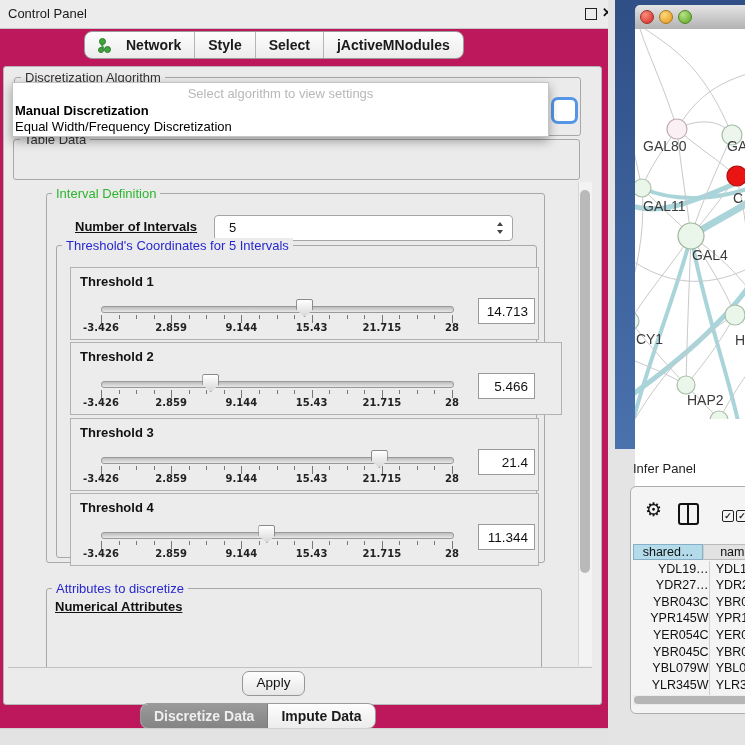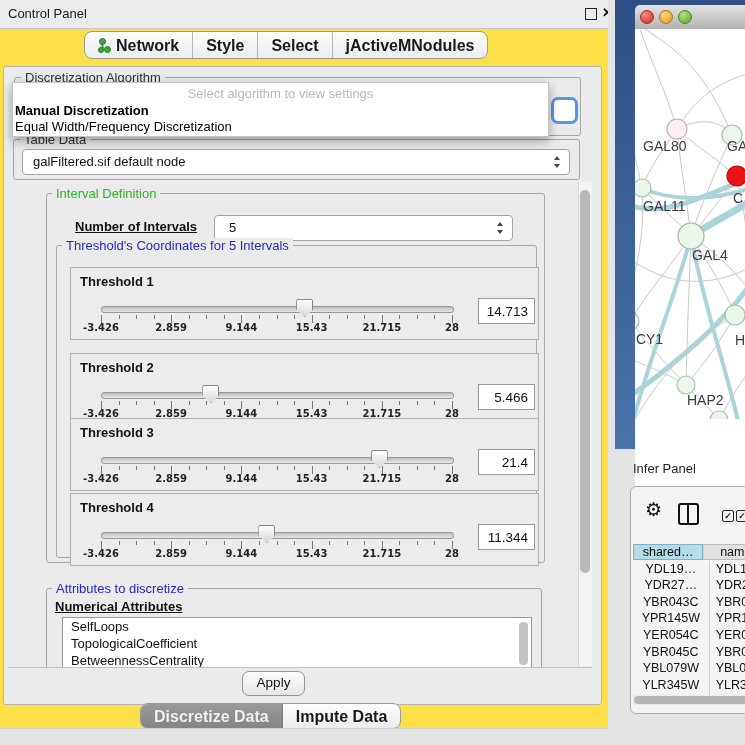--- a/index.html
+++ b/index.html
@@ -1,26 +1,26 @@
 <!DOCTYPE html>
 <html><head>
 <meta charset="utf-8">
 <style>
   html,body{margin:0;padding:0;}
   body{font-family:"Liberation Sans",sans-serif;-webkit-font-smoothing:antialiased;}
   .app{position:relative;width:745px;height:745px;background:#e9e9e9;overflow:hidden;}
   .abs{position:absolute;text-decoration:underline;}
   
-  .left{position:absolute;left:0;top:0;width:608px;height:745px;background:#fde047;}
+  .left{position:absolute;left:0;top:0;width:608px;height:745px;background:#be185d;}
   .titlebar{position:absolute;left:0;top:0;width:608px;height:28px;background:#ececec;border-bottom:1px solid #c6c6c6;}
   .titlebar .t{position:absolute;left:8px;top:6px;font-size:13px;color:#1a1a1a;}
   .float-btn{position:absolute;left:585px;top:8px;width:10px;height:10px;border:1.5px solid #222;background:transparent;}
   .close-btn{position:absolute;left:602px;top:5px;font-size:13px;font-weight:bold;color:#111;cursor:default;}
   .tabrow{position:absolute;left:84px;top:31px;height:26px;display:flex;border:1px solid #9a9a9a;border-radius:8px;overflow:hidden;background:linear-gradient(#fdfdfd,#ececec);}
-  .tab{padding:0 13px;line-height:25px;font-size:16px;font-weight:bold;color:#1a1a1a;border-right:1px solid #b5b5b5;display:flex;align-items:center;gap:5px;justify-content:space-between;}
+  .tab{padding:0 13px;line-height:25px;font-size:14px;font-weight:bold;color:#1a1a1a;border-right:1px solid #b5b5b5;display:flex;align-items:center;gap:15px;justify-content:space-between;}
   .tab:last-child{border-right:none;}
   .tab.sel{background:linear-gradient(#9a9a9a,#848484);color:#efefef;border-right-color:#7b7b7b;}
   .btabrow{position:absolute;left:140px;top:703px;height:24px;display:flex;border:1px solid #9a9a9a;border-radius:8px;overflow:hidden;background:linear-gradient(#fdfdfd,#ececec);}
   .btabrow .tab{line-height:23px;}
   .netico{display:inline-block;width:13px;height:14px;position:relative;}
   .netico i{position:absolute;border-radius:50%;background:#41a53f;border:1px solid #2c7a2b;}
   .netico .a{width:5px;height:5px;left:1px;top:0;}
   .netico .b{width:5px;height:5px;left:6px;top:8px;}
   .netico .c{width:4px;height:4px;left:0;top:9px;}
   .netico s{position:absolute;left:3px;top:3px;width:1.5px;height:8px;background:#41a53f;transform:rotate(-20deg);}
@@ -63,21 +63,21 @@
   .canvas{position:absolute;left:20px;top:29px;width:110px;height:494px;background:#fff;overflow:hidden;}
   .tp-title{position:absolute;left:25px;top:461px;font-size:13px;color:#222;}
   .tpanel{position:absolute;left:22px;top:486px;width:130px;height:226px;background:#f4f4f4;border:1px solid #adadad;border-radius:6px;overflow:hidden;}
   .gear{position:absolute;left:14px;top:13px;font-size:19px;color:#111;line-height:19px;}
   .splitico{position:absolute;left:47px;top:16px;width:17px;height:18px;border:2px solid #111;border-radius:3px;}
   .splitico:before{content:"";position:absolute;left:7px;top:0;width:2px;height:18px;background:#111;}
   .ckbx{position:absolute;top:23px;width:10px;height:10px;border:1.5px solid #222;border-radius:2px;font-size:9px;line-height:10px;text-align:center;color:#222;font-weight:bold;}
   .ttable{position:absolute;left:2px;top:57px;width:128px;}
   .trow{display:flex;height:16.6px;}
   .tcell{font-size:12.5px;color:#111;line-height:16.6px;white-space:nowrap;overflow:hidden;}
-  .c1{width:80px;text-align:center;}
+  .c1{width:80px;text-align:right;}
   .c2{width:48px;padding-left:6px;border-left:1px solid #cfcfcf;}
   .thead .c1{background:#b3dbe9;border:1px solid #86aec6;text-align:center;font-size:12.5px;height:14px;line-height:14px;}
   .thead .c2{background:#e2e2e2;border-top:1px solid #bbb;border-bottom:1px solid #bbb;height:14px;line-height:14px;padding-left:16px;}
   .tbody{height:137px;overflow:hidden;}
   .hscroll{position:absolute;left:2px;top:208px;width:126px;height:10px;background:#ececec;}
   .hthumb{position:absolute;left:1px;top:1px;width:122px;height:8px;background:#b6b6b6;border-radius:4px;}
 </style>
 </head>
 <body>
 
@@ -122,24 +122,20 @@
     <div class="popup">
       <div class="hint">Select algorithm to view settings</div>
       <div id="popup-opts">
           <div class="opt" style="top: 20px; font-weight: bold;">Manual Discretization</div>
           <div class="opt" style="top: 36px;">Equal Width/Frequency Discretization</div>
         </div>
     </div>
 
     <div class="group" style="left:13px;top:139px;width:565px;height:39px;"></div>
     <div class="gtitle dark" style="left:20px;top:132px;">Table Data</div>
-    <div class="combo" style="left:22px;top:149px;width:546px;height:24px;">
-      <span class="v">galFiltered.sif default node</span>
-      <span class="spin"></span>
-    </div>
 
     <div class="viewport">
       <div class="group" style="left:38px;top:12px;width:497px;height:368px;"></div>
       <div class="gtitle green" style="left:44px;top:5px;">Interval Definition</div>
 
       <div class="abs" style="left:67px;top:38px;font-size:13px;font-weight:bold;color:#111;">Number of Intervals</div>
       <div class="combo" style="left:206px;top:34px;width:297px;height:24px;">
         <span class="v" style="left:14px;">5</span>
         <span class="spin"></span>
       </div>
@@ -174,21 +170,21 @@
             <div class="tick" style="left: 363.45px; height: 4px;"></div>
             <div class="tick" style="left: 381px; height: 8px;"></div>
             <div class="ticklab" style="left: 0px;">-3.426</div>
             <div class="ticklab" style="left: 70.2px;">2.859</div>
             <div class="ticklab" style="left: 140.4px;">9.144</div>
             <div class="ticklab" style="left: 210.6px;">15.43</div>
             <div class="ticklab" style="left: 280.8px;">21.715</div>
             <div class="ticklab" style="left: 351px;">28</div>
             <div class="valbox">14.713</div>
           </div>
-          <div class="thr-panel" style="top: 172px;">
+          <div class="thr-panel" style="top: 161px; padding-left: 23px;">
             <div class="thr-title">Threshold 2</div>
             <div class="track"></div>
             <div class="thumb" style="left: 131.309px;"></div>
             <div class="tick" style="left: 30px; height: 8px;"></div>
             <div class="tick" style="left: 47.55px; height: 4px;"></div>
             <div class="tick" style="left: 65.1px; height: 4px;"></div>
             <div class="tick" style="left: 82.65px; height: 4px;"></div>
             <div class="tick" style="left: 100.2px; height: 8px;"></div>
             <div class="tick" style="left: 117.75px; height: 4px;"></div>
             <div class="tick" style="left: 135.3px; height: 4px;"></div>
@@ -278,28 +274,20 @@
             <div class="ticklab" style="left: 210.6px;">15.43</div>
             <div class="ticklab" style="left: 280.8px;">21.715</div>
             <div class="ticklab" style="left: 351px;">28</div>
             <div class="valbox">11.344</div>
           </div>
         </div>
 
       <div class="group" style="left:38px;top:407px;width:494px;height:85px;"></div>
       <div class="gtitle blue" style="left:44px;top:400px;">Attributes to discretize</div>
       <div class="abs" style="left:47px;top:418px;font-size:13px;font-weight:bold;color:#111;">Numerical Attributes</div>
-      <div class="listbox" style="left:54px;top:436px;">
-        <div id="attr-items">
-            <div class="item">SelfLoops</div>
-            <div class="item">TopologicalCoefficient</div>
-            <div class="item">BetweennessCentrality</div>
-          </div>
-        <div class="lthumb"></div>
-      </div>
     </div>
 
     <div class="vscroll">
       <div style="position:absolute;left:1px;top:8px;width:10px;height:383px;background:#b9b9b9;border-radius:5px;"></div>
     </div>
 
     <div class="apply">Apply</div>
 
     <div class="btabrow" id="bottom-tabs">
         <div class="tab sel">

